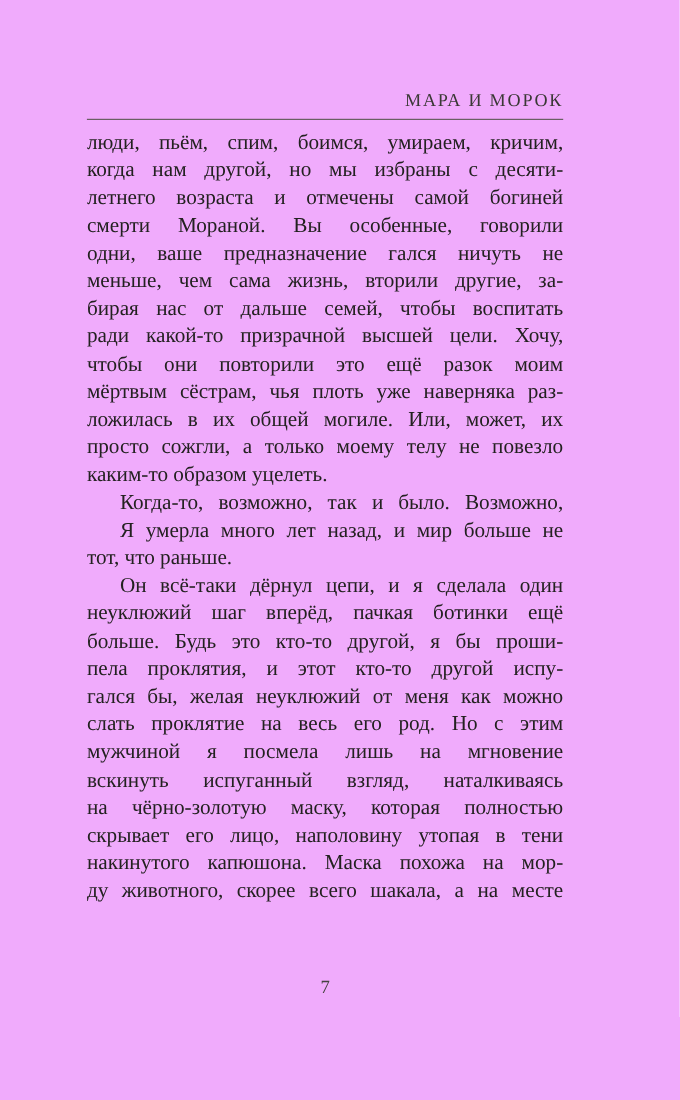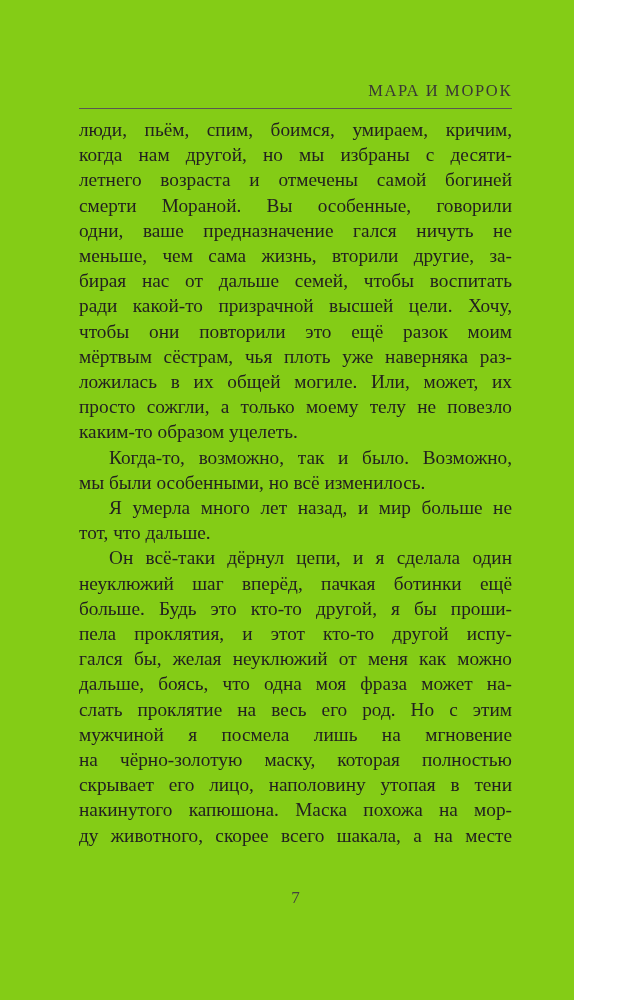--- a/index.html
+++ b/index.html
@@ -2,23 +2,23 @@
 <html><head>
 <meta charset="utf-8">
 <style>
   html, body {
     margin: 0;
     padding: 0;
     background: #ffffff;
   }
   .page {
     position: relative;
-    width: 574px;
+    width: 618px;
     height: 1000px;
-    background: #84cc16;
+    background: #f0abfc;
     font-family: "Liberation Serif", "DejaVu Serif", serif;
     color: #211f1d;
     overflow: hidden;
   }
   .content {
     position: absolute;
     left: 79px;
     top: 0;
     width: 433px;
   }
@@ -76,31 +76,30 @@
         <div class="line just">одни, ваше предназначение гался ничуть не</div>
         <div class="line just">меньше, чем сама жизнь, вторили другие, за-</div>
         <div class="line just">бирая нас от дальше семей, чтобы воспитать</div>
         <div class="line just">ради какой-то призрачной высшей цели. Хочу,</div>
         <div class="line just">чтобы они повторили это ещё разок моим</div>
         <div class="line just">мёртвым сёстрам, чья плоть уже наверняка раз-</div>
         <div class="line just">ложилась в их общей могиле. Или, может, их</div>
         <div class="line just">просто сожгли, а только моему телу не повезло</div>
         <div class="line">каким-то образом уцелеть.</div>
         <div class="line just indent">Когда-то, возможно, так и было. Возможно,</div>
-        <div class="line">мы были особенными, но всё изменилось.</div>
         <div class="line just indent">Я умерла много лет назад, и мир больше не</div>
-        <div class="line">тот, что дальше.</div>
+        <div class="line">тот, что раньше.</div>
         <div class="line just indent">Он всё-таки дёрнул цепи, и я сделала один</div>
         <div class="line just">неуклюжий шаг вперёд, пачкая ботинки ещё</div>
         <div class="line just">больше. Будь это кто-то другой, я бы проши-</div>
         <div class="line just">пела проклятия, и этот кто-то другой испу-</div>
         <div class="line just">гался бы, желая неуклюжий от меня как можно</div>
-        <div class="line just">дальше, боясь, что одна моя фраза может на-</div>
         <div class="line just">слать проклятие на весь его род. Но с этим</div>
         <div class="line just">мужчиной я посмела лишь на мгновение</div>
+        <div class="line just">вскинуть испуганный взгляд, наталкиваясь</div>
         <div class="line just">на чёрно-золотую маску, которая полностью</div>
         <div class="line just">скрывает его лицо, наполовину утопая в тени</div>
         <div class="line just">накинутого капюшона. Маска похожа на мор-</div>
         <div class="line just">ду животного, скорее всего шакала, а на месте</div>
       </div>
   </div>
   <div class="page-number">7</div>
 </div>
 
 </body></html>

